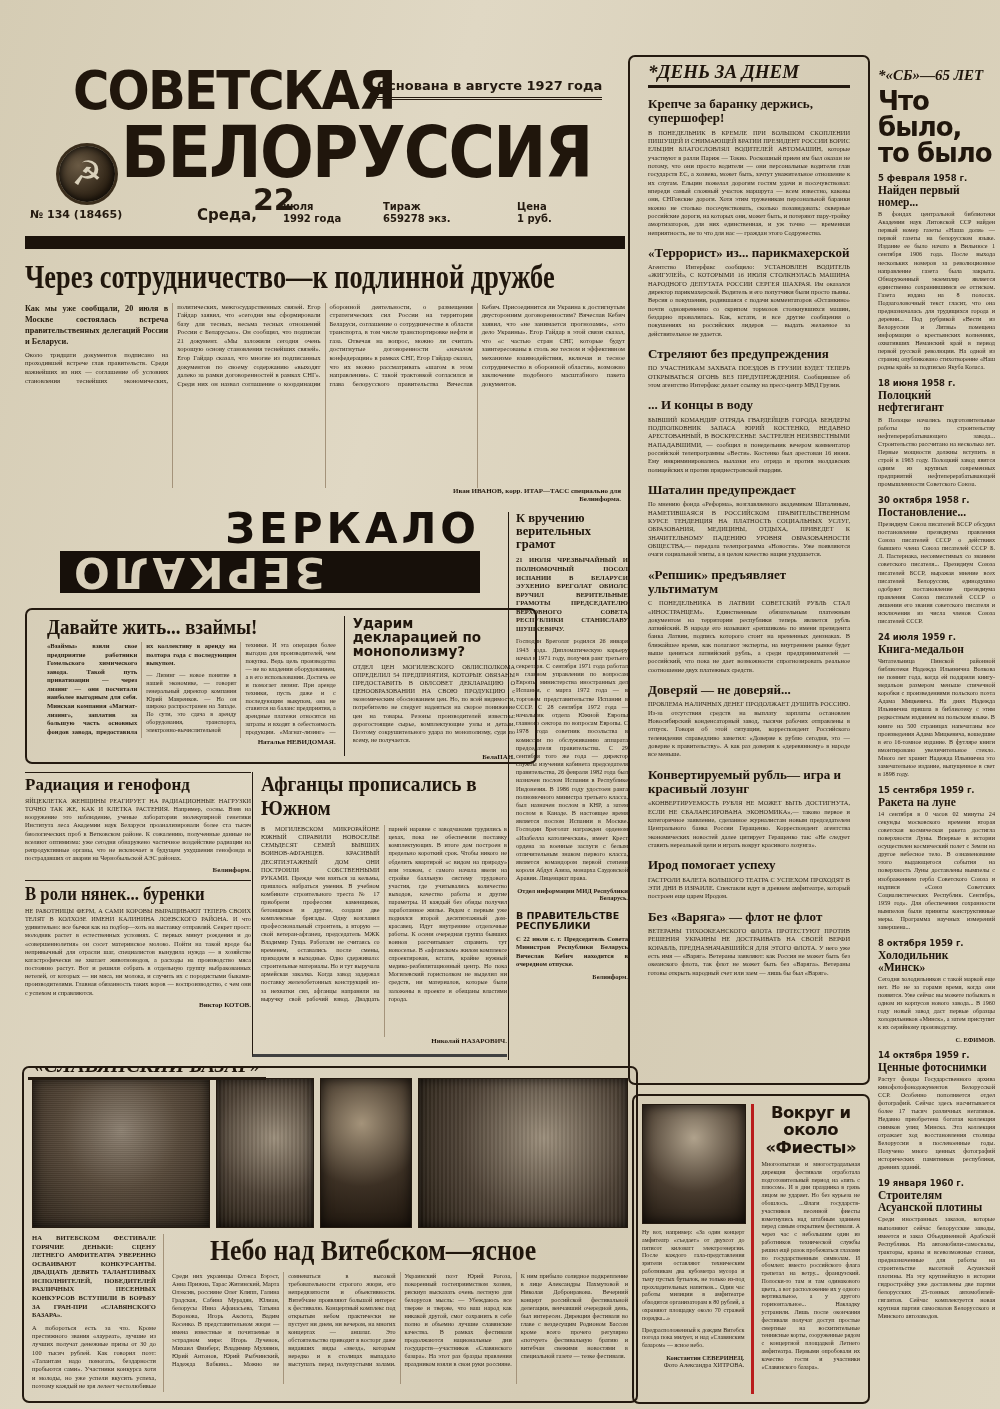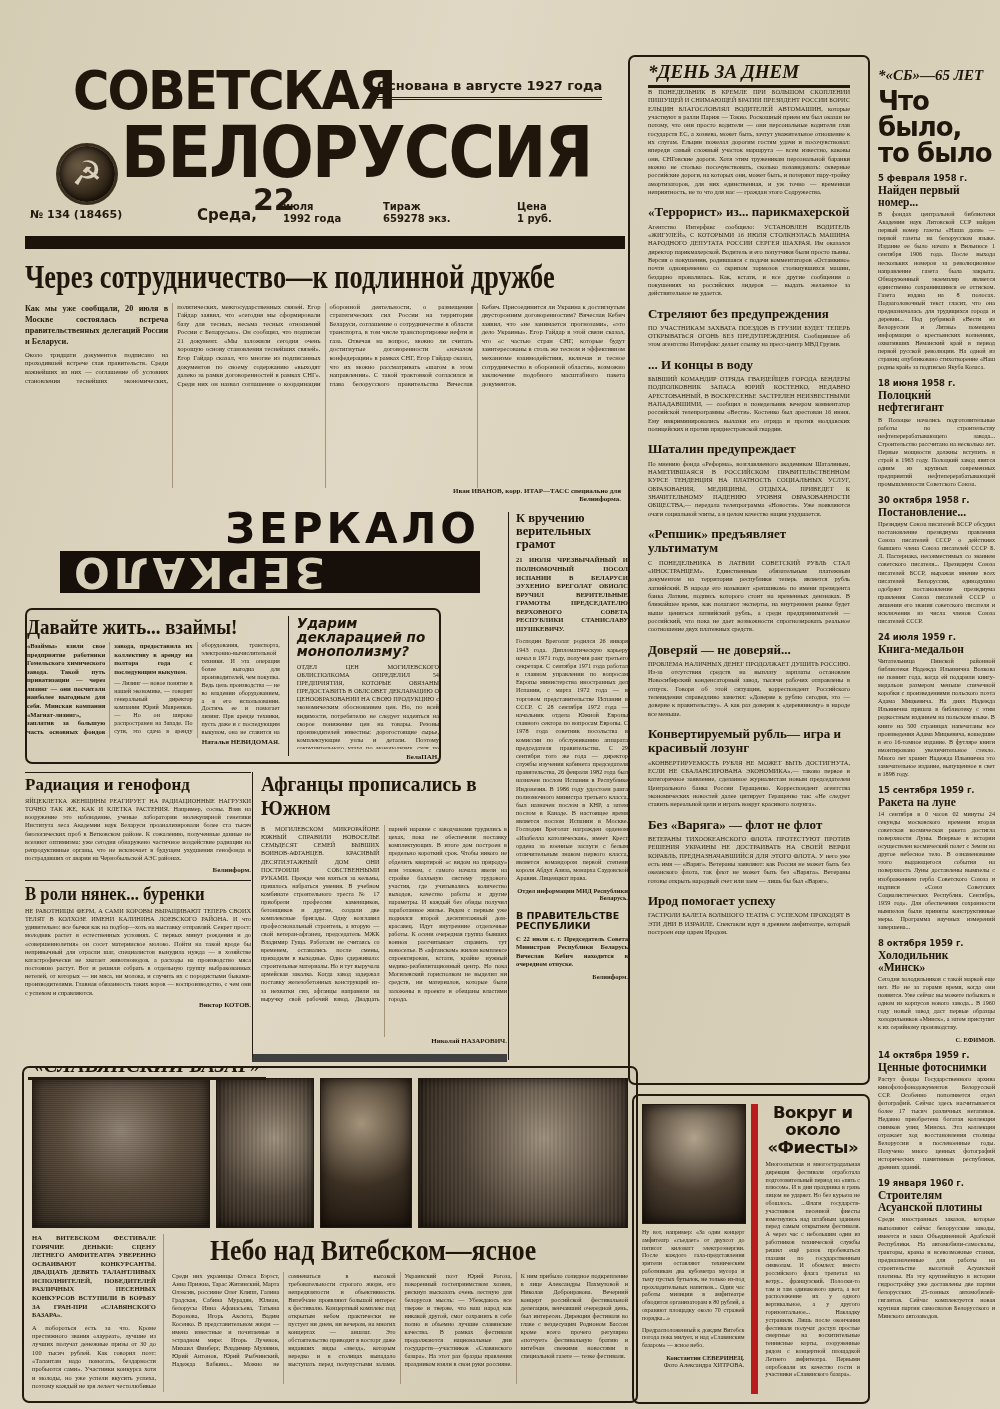--- a/index.html
+++ b/index.html
@@ -87,34 +87,34 @@
       <p class="btxt">Около тридцати документов подписано на проходившей встрече глав правительств. Среди важнейших из них — соглашение об условиях становления теснейших экономических, политических, межгосударственных связей. Егор Гайдар заявил, что «сегодня мы сформировали базу для тесных, весьма тесных отношений России с Беларусью». Он сообщил, что подписан 21 документ. «Мы заложили сегодня очень хорошую основу становления теснейших связей». Егор Гайдар сказал, что многие из подписанных документов по своему содержанию «выходят далеко за рамки договоренностей в рамках СНГ». Среди них он назвал соглашение о координации оборонной деятельности, о размещении стратегических сил России на территории Беларуси, соглашение о сотрудничестве в области транспорта, в том числе транспортировке нефти и газа. Отвечая на вопрос, можно ли считать достигнутые договоренности «началом конфедерации» в рамках СНГ, Егор Гайдар сказал, что их можно рассматривать «шагом в этом направлении». С такой трактовкой согласился и глава белорусского правительства Вячеслав Кебич. Присоединится ли Украина к достигнутым двусторонним договоренностям? Вячеслав Кебич заявил, что «не занимается прогнозами», «это дело Украины». Егор Гайдар в этой связи сказал, что «с частью стран СНГ, которые будут заинтересованы в столь же тесном и эффективном механизме взаимодействия, включая и тесное сотрудничество в оборонной области», возможно заключение подобного масштабного пакета документов.</p>
     </div>
     <div class="byl" style="position:absolute;right:4px;bottom:2px;width:170px;">Иван ИВАНОВ, корр. ИТАР—ТАСС специально для Белинформа.</div>
   </div>
 
   <div class="abs" style="left:60px;top:508px;width:420px;text-align:right;">
     <div class="zerk1">ЗЕРКАЛО</div>
     <div class="zerk2" style="margin-top:1px;">ЗЕРКАЛО</div>
   </div>
 
-  <div class="abs box" style="left:25px;top:608px;width:416px;height:156px;padding:6px 0;box-sizing:border-box;overflow:hidden;">
+  <div class="abs box" style="left:25px;top:608px;width:512px;height:156px;padding:6px 20px;box-sizing:border-box;overflow:hidden;">
     <div style="display:flex;gap:8px;height:100%;">
       <div style="width:64%;">
         <div class="hd" style="font-size:21px;">
           <span class="sq" style="transform:scaleX(.9);">Давайте жить... взаймы!</span>
         </div>
         <div class="cols" style="column-count:3;margin-top:4px;height:96px;overflow:hidden;">
           <p class="btxt caps" style="font-size:6.6px;font-weight:bold;">«Взаймы» взяли свое предприятие работники Гомельского химического завода. Такой путь приватизации — через лизинг — они посчитали наиболее выгодным для себя. Минская компания «Магнат-лизинг», заплатив за большую часть основных фондов завода, предоставила их коллективу в аренду на полтора года с последующим выкупом.</p>
           <p class="btxt" style="font-size:6.1px;">— Лизинг — новое понятие в нашей экономике, — говорит генеральный директор компании Юрий Мавренков. — Но он широко распространен на Западе. По сути, это сдача в аренду оборудования, транспорта, электронно-вычислительной техники. И эта операция более выгодна для производителей, чем покупка. Ведь цель производства — не во владении оборудованием, а в его использовании. Достичь ее и помогает лизинг. При аренде техники, пусть даже и с последующим выкупом, она не ставится на баланс предприятия, а арендные платежи относятся на затраты и входят в себестоимость продукции. «Магнат-лизинг» — одно из немногих предприятий республики подобного типа. Осуществив несколько крупных операций по сдаче в аренду оборудования, в том числе и импортного, компания взялась и за приватизацию. Сотрудничество с Гомельским заводом химических изделий — первый опыт приватизации предприятия через лизинг.</p>
         </div>
         <div class="byl">Наталья НЕВИДОМАЯ.</div>
       </div>
       <div class="rule-v" style="width:36%;padding-left:8px;">
-        <div class="hd" style="font-size:13.5px;font-family:'DejaVu Sans',sans-serif;font-style:italic;">Ударим декларацией по монополизму?</div>
+        <div class="hd" style="font-size:13.5px;font-family:'DejaVu Sans',sans-serif;">Ударим декларацией по монополизму?</div>
         <p class="btxt" style="font-size:6.3px;margin-top:4px;height:86px;overflow:hidden;">ОТДЕЛ ЦЕН МОГИЛЕВСКОГО ОБЛИСПОЛКОМА ОПРЕДЕЛИЛ 54 ПРЕДПРИЯТИЯ, КОТОРЫЕ ОБЯЗАНЫ ПРЕДОСТАВИТЬ В ОБЛСОВЕТ ДЕКЛАРАЦИЮ О ЦЕНООБРАЗОВАНИИ НА СВОЮ ПРОДУКЦИЮ с экономическим обоснованием цен. Но, по всей видимости, потребителю не следует надеяться на скорое понижение цен на товары. Резоны производителей известны: дорогостоящие сырье, комплектующие узлы и детали. Поэтому сокрушительного удара по монополизму, судя по всему, не получается.</p>
         <div class="byl">БелаПАН.</div>
       </div>
     </div>
   </div>
 
   <div class="abs rule-v" style="left:508px;top:512px;width:112px;height:548px;padding-left:7px;overflow:hidden;">
     <div class="hd" style="font-size:12.5px;">К вручению верительных грамот</div>
     <p class="btxt caps" style="font-size:6.6px;margin-top:5px;">21 ИЮЛЯ ЧРЕЗВЫЧАЙНЫЙ И ПОЛНОМОЧНЫЙ ПОСОЛ ИСПАНИИ В БЕЛАРУСИ ЭУХЕНИО БРЕГОЛАТ ОБИОЛС ВРУЧИЛ ВЕРИТЕЛЬНЫЕ ГРАМОТЫ ПРЕДСЕДАТЕЛЮ ВЕРХОВНОГО СОВЕТА РЕСПУБЛИКИ СТАНИСЛАВУ ШУШКЕВИЧУ.</p>
     <p class="btxt" style="font-size:6.3px;">Господин Бреголат родился 26 января 1943 года. Дипломатическую карьеру начал в 1971 году, получив ранг третьего секретаря. С сентября 1971 года работал в главном управлении по вопросам Европы министерства иностранных дел Испании, с марта 1972 года — в торговом представительстве Испании в СССР. С 28 сентября 1972 года — начальник отдела Южной Европы главного сектора по вопросам Европы. С 1978 года советник посольства в комиссии по обслуживанию аппарата председателя правительства. С 29 сентября того же года — директор службы изучения кабинета председателя правительства, 26 февраля 1982 года был назначен послом Испании в Республике Индонезия. В 1986 году удостоен ранга полномочного министра третьего класса, был назначен послом в КНР, а затем послом в Канаде. В настоящее время является послом Испании в Москве. Господин Бреголат награжден орденом «Изабелла католическая», имеет Крест ордена за военные заслуги с белым отличительным знаком первого класса, является командором первой степени короля Абдул Азиза, монарха Саудовской Аравии. Лиценциат права.</p>
@@ -131,33 +131,34 @@
   </div>
 
   <div class="abs" style="left:25px;top:880px;width:226px;height:162px;overflow:hidden;border-top:1.5px solid #241a10;padding-top:3px;">
     <div class="hd" style="font-size:19px;">
       <span class="sq" style="transform:scaleX(.88);">В роли нянек... буренки</span>
     </div>
     <p class="btxt" style="font-size:6.3px;margin-top:3px;">НЕ РАБОТНИЦЫ ФЕРМ, А САМИ КОРОВЫ ВЫРАЩИВАЮТ ТЕПЕРЬ СВОИХ ТЕЛЯТ В КОЛХОЗЕ ИМЕНИ КАЛИНИНА ЛОЕВСКОГО РАЙОНА. И что удивительно: все бычки как на подбор—хоть на выставку отправляй. Секрет прост: молодняк растет в естественных условиях. С первых минут рождения и до «совершеннолетия» он сосет материнское молоко. Пойти на такой вроде бы непривычный для отрасли шаг, специалистов вынудила нужда — в хозяйстве катастрофически не хватает животноводов, а расходы на производство мяса постоянно растут. Вот и решили собрать в отдельную группу выбракованных нетелей, от которых — ни мяса, ни молока, и случить их с породистыми быками-производителями. Главная обязанность таких коров — воспроизводство, с чем они с успехом и справляются.</p>
     <div class="byl">Виктор КОТОВ.</div>
   </div>
 
-  <div class="abs rule-v" style="left:252px;top:772px;width:246px;height:282px;padding-left:8px;overflow:hidden;border-bottom:8px solid #404040;font-family:Liberation Serif, serif;">
+  <div class="abs rule-v" style="left:252px;top:772px;width:246px;height:282px;padding-left:8px;overflow:hidden;border-bottom:3px solid #404040;font-family:Liberation Serif, serif;">
     <div class="hd" style="font-size:21px;line-height:1.15;">
       <span class="sq" style="transform:scaleX(.92);display:inline-block;white-space:normal;width:260px;">Афганцы прописались в Южном</span>
     </div>
     <div class="cols" style="column-count:2;margin-top:5px;height:212px;overflow:hidden;">
       <p class="btxt" style="font-size:6.2px;">В МОГИЛЕВСКОМ МИКРОРАЙОНЕ ЮЖНЫЙ СПРАВИЛИ НОВОСЕЛЬЕ СЕМЬДЕСЯТ СЕМЕЙ БЫВШИХ ВОИНОВ-АФГАНЦЕВ. КРАСИВЫЙ ДЕСЯТИЭТАЖНЫЙ ДОМ ОНИ ПОСТРОИЛИ СОБСТВЕННЫМИ РУКАМИ. Прежде чем взяться за кельмы, пришлось набраться умения. В учебном комбинате строительного треста № 17 приобрели профессии каменщиков, бетонщиков и другие, создали две комплексные бригады. Одну возглавил профессиональный строитель, а вторую — свой ветеран-афганец, председатель МЖК Владимир Гуща. Работали не считаясь со временем, оставались после смены, приходили в выходные. Одно сдерживало: строительные материалы. Но и тут выручала армейская закалка. Когда завод задержал поставку железобетонных конструкций из-за нехватки сил, афганцы направили на выручку свой рабочий взвод. Двадцать парней наравне с заводчанами трудились в цехах, пока не обеспечили поставку комплектующих. В итоге дом построен в предельно короткий срок. Чтобы никого не обделить квартирой «с видом на природу» или этажом, с самого начала ввели на стройке балльную систему трудового участия, где учитывались количество выходов, качество работы и другие параметры. И каждый без обиды получил заработанное жилье. Рядом с первым уже поднялся второй десятиэтажный дом-красавец. Идут внутренние отделочные работы. К осени очередная группа бывших воинов рассчитывает справить тут новоселье. В «афганском» жилом комплексе спроектирован, кстати, крайне нужный медико-реабилитационный центр. Но пока Могилевский горисполком не выделил ни средств, ни материалов, которые были заложены в проекте и обещаны властями города.</p>
     </div>
     <div class="byl">Николай НАЗАРОВИЧ.</div>
   </div>
 
   <div class="abs box" style="left:628px;top:55px;width:242px;height:1030px;padding:4px 18px;box-sizing:border-box;overflow:hidden;">
     <div class="kick" style="font-size:19px;border-bottom:3px solid #241a10;padding-bottom:2px;">*ДЕНЬ ЗА ДНЕМ</div>
     <div>
+      <div class="dzdh">Крепче за баранку держись, супершофер!</div>
       <p class="btxt" style="font-size:6.4px;">В ПОНЕДЕЛЬНИК В КРЕМЛЕ ПРИ БОЛЬШОМ СКОПЛЕНИИ ПИШУЩЕЙ И СНИМАЮЩЕЙ БРАТИИ ПРЕЗИДЕНТ РОССИИ БОРИС ЕЛЬЦИН БЛАГОСЛОВЛЯЛ ВОДИТЕЛЕЙ АВТОМАШИН, которые участвуют в ралли Париж — Токио. Роскошный прием им был оказан не потому, что они просто водители — они персональные водители глав государств ЕС, а хозяева, может быть, зачтут уважительное отношение к их слугам. Ельцин пожелал дорогим гостям удачи и посочувствовал: впереди самый сложный участок маршрута — всем известно, каковы они, СНГовские дороги. Хотя этим труженикам персональной баранки можно не столько посочувствовать, сколько позавидовать: скверные российские дороги, на которых они, может быть, и потеряют пару-тройку амортизаторов, для них единственная, и уж точно — временная неприятность, не то что для нас — граждан этого Содружества.</p>
     </div>
     <div>
       <div class="dzdh">«Террорист» из... парикмахерской</div>
       <p class="btxt" style="font-size:6.4px;">Агентство Интерфакс сообщило: УСТАНОВЛЕН ВОДИТЕЛЬ «ЖИГУЛЕЙ», С КОТОРЫМИ 16 ИЮЛЯ СТОЛКНУЛАСЬ МАШИНА НАРОДНОГО ДЕПУТАТА РОССИИ СЕРГЕЯ ШАХРАЯ. Им оказался директор парикмахерской. Водитель и его попутчики были просто пьяны. Версия о покушении, родившаяся с подачи комментаторов «Останкино» почти одновременно со скрипом тормозов столкнувшихся машин, бездарно провалилась. Как, кстати, и все другие сообщения о покушениях на российских лидеров — выдать желаемое за действительное не удается.</p>
     </div>
     <div>
       <div class="dzdh">Стреляют без предупреждения</div>
       <p class="btxt" style="font-size:6.4px;">ПО УЧАСТНИКАМ ЗАХВАТА ПОЕЗДОВ В ГРУЗИИ БУДЕТ ТЕПЕРЬ ОТКРЫВАТЬСЯ ОГОНЬ БЕЗ ПРЕДУПРЕЖДЕНИЯ. Сообщившее об этом агентство Интерфакс делает ссылку на пресс-центр МВД Грузии.</p>
     </div>
@@ -175,26 +176,26 @@
     </div>
     <div>
       <div class="dzdh">Доверяй — не доверяй...</div>
       <p class="btxt" style="font-size:6.4px;">ПРОБЛЕМА НАЛИЧНЫХ ДЕНЕГ ПРОДОЛЖАЕТ ДУШИТЬ РОССИЮ. Из-за отсутствия средств на выплату зарплаты остановлен Новосибирский конденсаторный завод, тысячи рабочих отправлены в отпуск. Говоря об этой ситуации, корреспондент Российского телевидения справедливо заметил: «Доверие к рублю сегодня, это — доверие к правительству». А как раз доверия к «деревянному» в народе все меньше.</p>
     </div>
     <div>
       <div class="dzdh">Конвертируемый рубль— игра и красивый лозунг</div>
       <p class="btxt" style="font-size:6.4px;">«КОНВЕРТИРУЕМОСТЬ РУБЛЯ НЕ МОЖЕТ БЫТЬ ДОСТИГНУТА, ЕСЛИ НЕ СБАЛАНСИРОВАНА ЭКОНОМИКА»,— таково первое и категоричное заявление, сделанное журналистам новым председателем Центрального банка России Геращенко. Корреспондент агентства экономических новостей далее цитирует Геращенко так: «Не следует ставить нереальной цели и играть вокруг красивого лозунга».</p>
     </div>
     <div>
+      <div class="dzdh">Ирод помогает успеху</div>
+      <p class="btxt" style="font-size:6.4px;">ГАСТРОЛИ БАЛЕТА БОЛЬШОГО ТЕАТРА С УСПЕХОМ ПРОХОДЯТ В ЭТИ ДНИ В ИЗРАИЛЕ. Спектакли идут в древнем амфитеатре, который построен еще царем Иродом.</p>
+    </div>
+    <div>
       <div class="dzdh">Без «Варяга» — флот не флот</div>
       <p class="btxt" style="font-size:6.4px;">ВЕТЕРАНЫ ТИХООКЕАНСКОГО ФЛОТА ПРОТЕСТУЮТ ПРОТИВ РЕШЕНИЯ УКРАИНЫ НЕ ДОСТРАИВАТЬ НА СВОЕЙ ВЕРФИ КОРАБЛЬ, ПРЕДНАЗНАЧАВШИЙСЯ ДЛЯ ЭТОГО ФЛОТА. У него уже есть имя — «Варяг». Ветераны заявляют: как Россия не может быть без океанского флота, так флот не может быть без «Варяга». Ветераны готовы открыть народный счет или заем — лишь бы был «Варяг».</p>
-    </div>
-    <div>
-      <div class="dzdh">Ирод помогает успеху</div>
-      <p class="btxt" style="font-size:6.4px;">ГАСТРОЛИ БАЛЕТА БОЛЬШОГО ТЕАТРА С УСПЕХОМ ПРОХОДЯТ В ЭТИ ДНИ В ИЗРАИЛЕ. Спектакли идут в древнем амфитеатре, который построен еще царем Иродом.</p>
     </div>
   </div>
 
   <div class="abs" style="left:878px;top:55px;width:117px;height:1348px;overflow:hidden;margin-top:12px;">
     <div class="kick" style="font-size:15px;">*«СБ»—65 ЛЕТ</div>
     <div class="hd" style="font-size:26px;font-family:'DejaVu Sans',sans-serif;letter-spacing:-1px;margin:4px 0 4px 0;line-height:1;">Что было, то было</div>
     <div>
       <div class="sbdate">5 февраля 1958 г.</div>
       <div class="sbh">Найден первый номер...</div>
       <p class="btxt" style="font-size:6.2px;">В фондах центральной библиотеки Академии наук Литовской ССР найден первый номер газеты «Наша доля» — первой газеты на белорусском языке. Издание ее было начато в Вильнюсе 1 сентября 1906 года. После выхода нескольких номеров за революционное направление газета была закрыта. Обнаруженный экземпляр является единственно сохранившимся ее оттиском. Газета издана на 8 полосах. Подзаголовочный текст гласит, что она предназначалась для трудящихся города и деревни... Под рубрикой «Вести из Белоруссии и Литвы» помещена информация о крестьянских волнениях, охвативших Неманский край в период первой русской революции. На одной из страниц опубликовано стихотворение «Наш родны край» за подписью Якуба Коласа.</p>
@@ -263,20 +264,20 @@
 
   <div class="abs box" style="left:632px;top:1094px;width:238px;height:310px;padding:8px;box-sizing:border-box;overflow:hidden;">
     <div style="display:flex;gap:7px;height:100%;">
       <div style="width:47%;">
         <div class="photo" style="width:100%;height:118px;background:radial-gradient(circle at 50% 28%, #b0a28c 0%, #4a3d30 55%, #201810 100%);"></div>
         <p class="btxt" style="font-size:6px;margin-top:5px;">Ну вот, например: «За один концерт амфитеатр «съедает» от двухсот до пятисот киловатт электроэнергии. После каждого гала-представления зрители оставляют техническим работникам два кубометра мусора и тьму пустых бутылок, не только из-под прохладительных напитков... Один час работы милиции в амфитеатре обходится организаторам в 80 рублей, а охраняют площадку около 70 стражей порядка...»</p>
         <p class="btxt" style="font-size:6px;">Предрасположенный к дождям Витебск погода пока милует, и над «Славянским базаром» — ясное небо.</p>
         <div class="byl" style="font-size:6.4px;">Константин СЕВЕРИНЕЦ.</div>
         <div class="byl" style="font-size:6.4px;font-weight:normal;">Фото Александра ХИТРОВА.</div>
       </div>
-      <div style="flex:1;border-left:7px solid #b91c1c;padding-left:7px;">
+      <div style="flex:1;border-left:3px solid #b91c1c;padding-left:7px;">
         <div class="hd" style="font-size:16.5px;font-family:'DejaVu Sans',sans-serif;letter-spacing:-0.5px;text-align:center;">Вокруг и около «Фиесты»</div>
         <p class="btxt" style="font-size:6px;margin-top:5px;">Многоопытная и многострадальная дирекция фестиваля отработала подготовительный период на «пять с плюсом». И в дни праздника в грязь лицом не ударяет. Но без курьеза не обошлось. ...Флаги государств-участников песенной фиесты взметнулись над штабным зданием перед самым открытием фестиваля. А через час с небольшим один из работников технической службы решил ещё разок пробежаться глазами по государственным символам. И обомлел: вместо российского флага трепетал на ветру... французский. Полоски-то там и там одинакового цвета, а вот расположение их у одного вертикальное, а у другого горизонтальное... Накладку устранили. Лишь после окончания фестиваля получат доступ простые смертные на восхитительные теннисные корты, сооруженные рядом с концертной площадкой Летнего амфитеатра. Первыми опробовали их качество гости и участники «Славянского базара».</p>
       </div>
     </div>
   </div>
 
 </div>
 
 </body></html>

